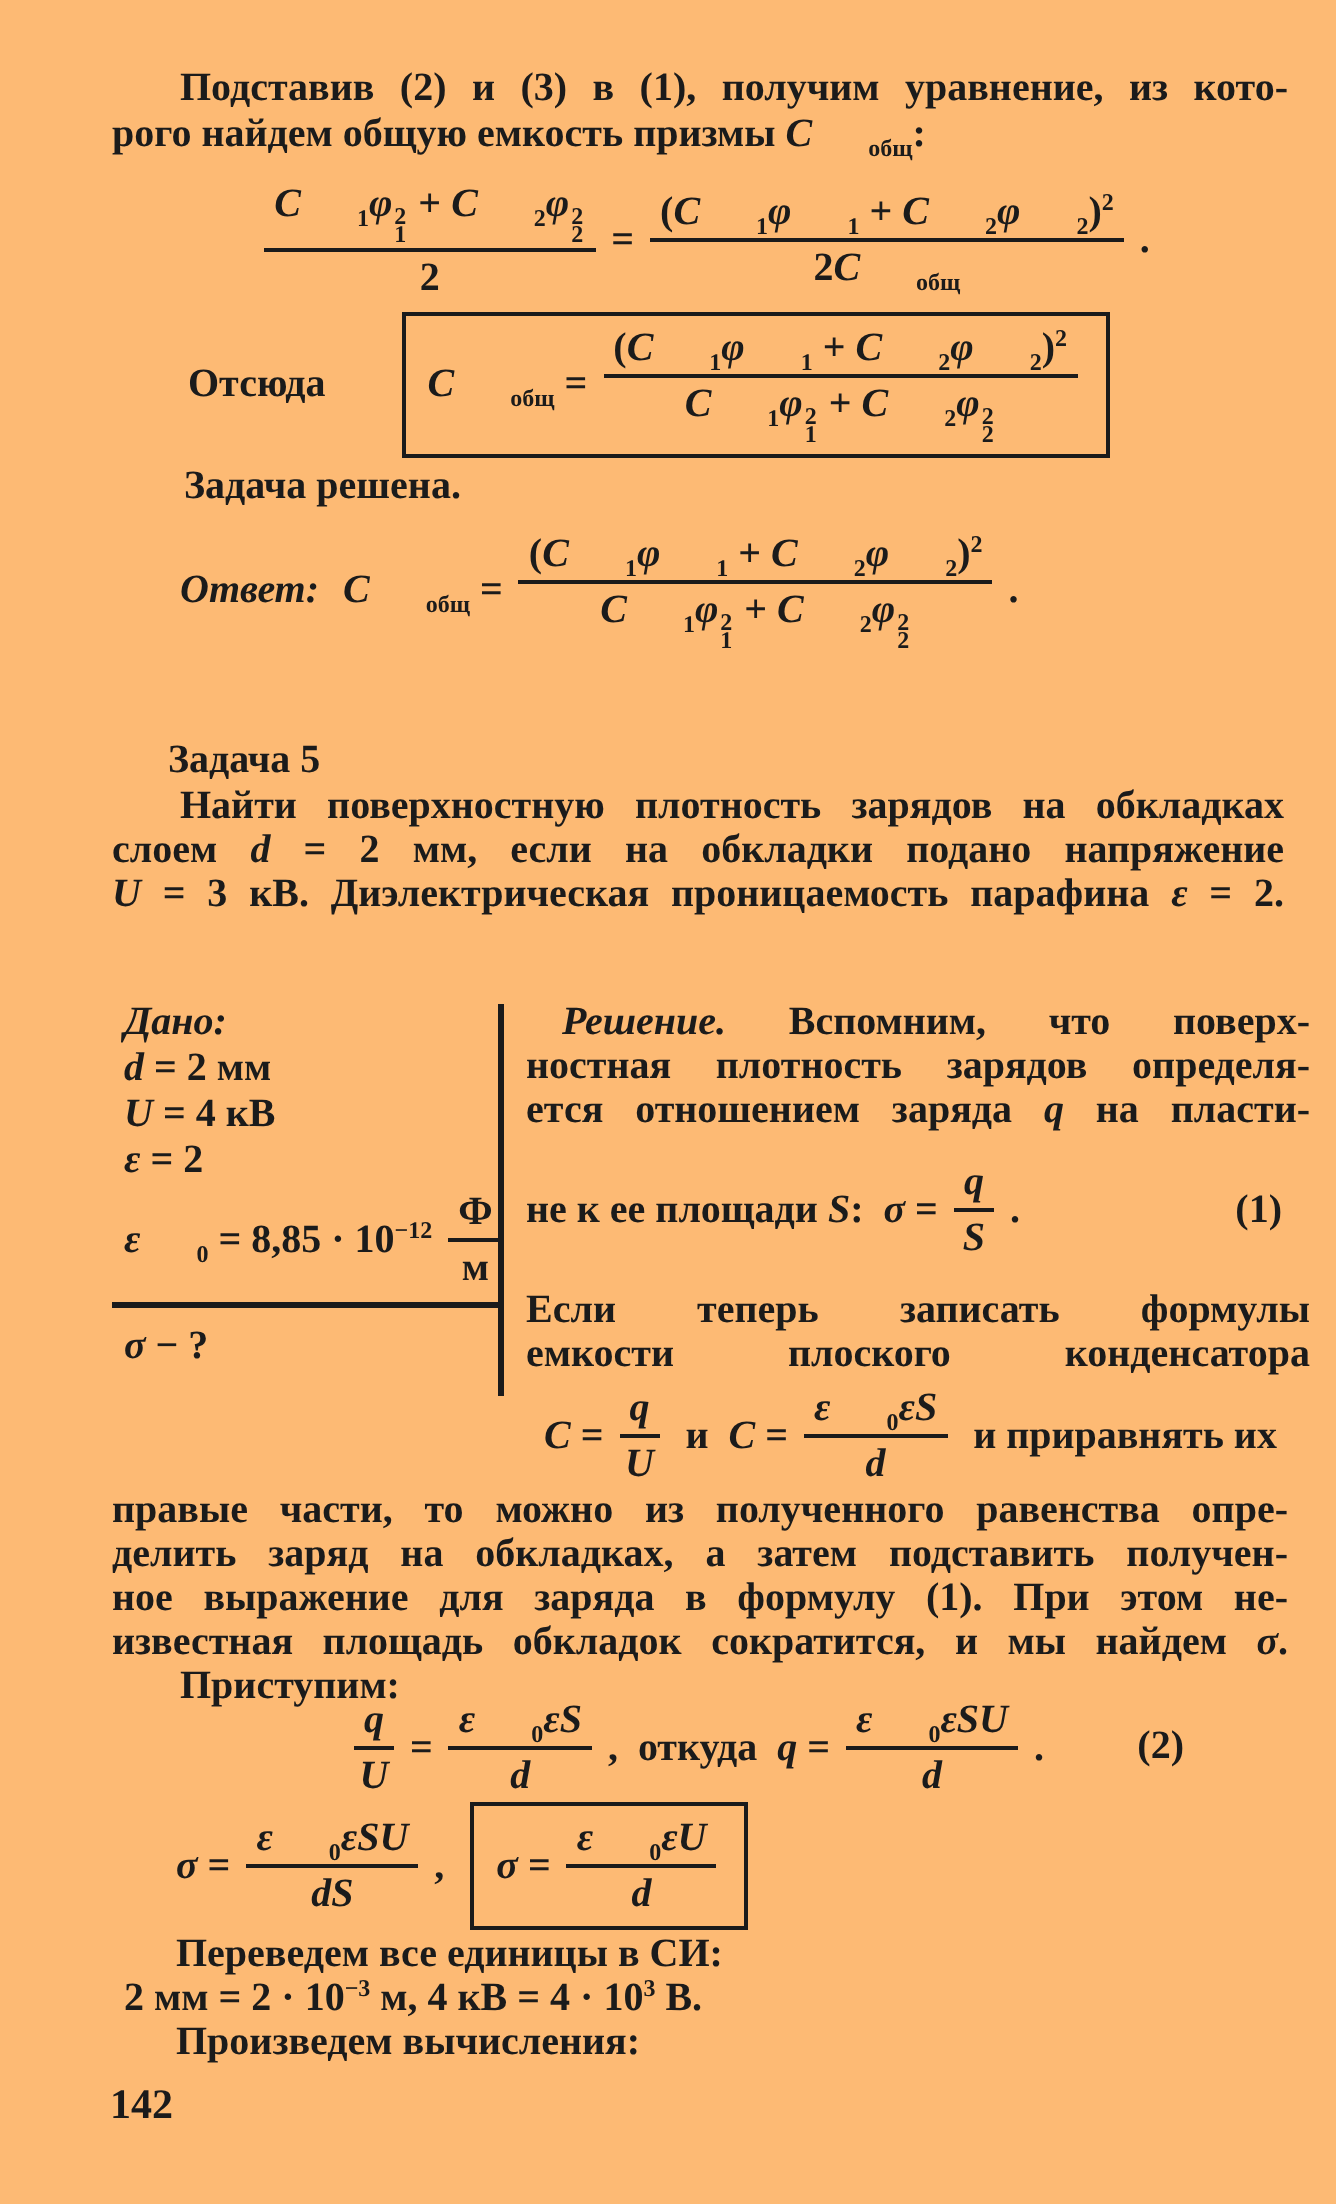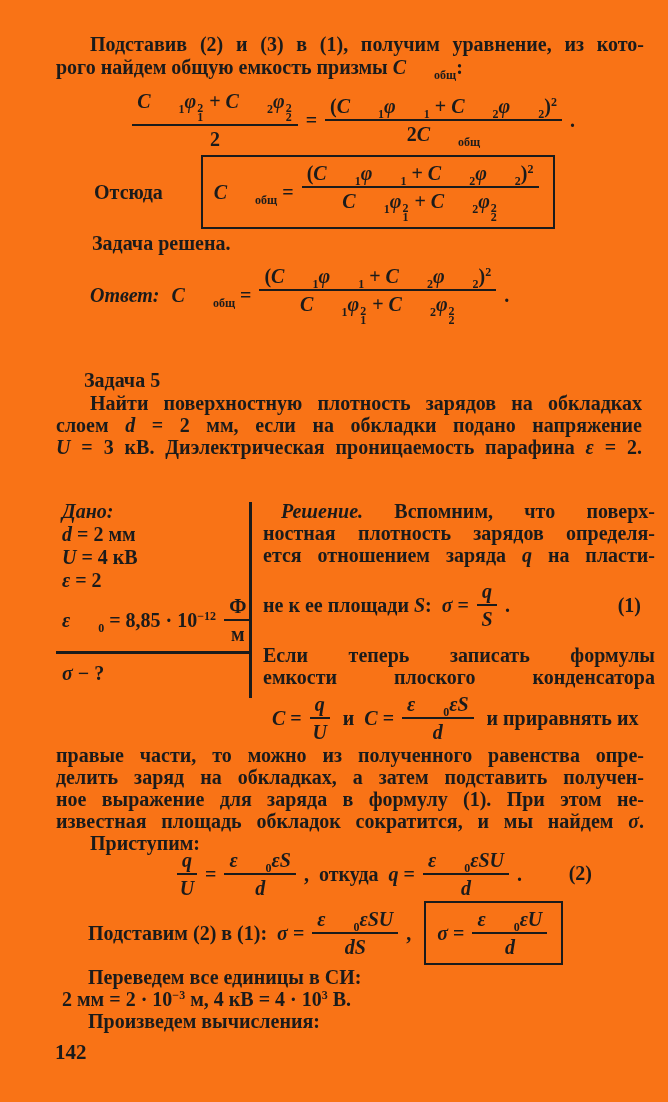--- a/index.html
+++ b/index.html
@@ -1,18 +1,18 @@
 <!DOCTYPE html>
 <html lang="ru"><head>
 <meta charset="utf-8">
 <title>Textbook page 142</title>
 <style>
   html,body{margin:0;padding:0;background:#e8e8e8;}
   #page{
-    position:relative;width:668px;height:1102px;background:#f97316;
+    position:relative;width:668px;height:1102px;background:#fdba74;
     font-family:"Liberation Serif","DejaVu Serif",serif;
     font-weight:700;color:#1b1b1b;font-size:20px;overflow:hidden;
   }
   .abs{position:absolute;}
   .it{font-style:italic;}
   .pline{line-height:22px;}
   .lh23{line-height:23px;}
   .fj{text-align:justify;text-align-last:justify;}
   .ind{text-indent:34px;}
   .tk{white-space:normal;}
@@ -204,21 +204,20 @@
           <span class="fnum"><span class="tk"><span class="it">ε</span><sub>0</sub></span><span class="tk"><span class="it">ε</span></span><span class="tk"><span class="it">S</span></span><span class="tk"><span class="it">U</span></span></span>
           <span class="fden"><span class="tk"><span class="it">d</span></span></span>
         </span>
         <span class="tk"><span> .</span></span>
       </div>
     <span class="eqnum abs" style="right:76px;top:16px;">(2)</span>
   </div>
 
   <div class="abs" style="left:88px;top:899px;height:68px;display:flex;align-items:center;">
     <span class="mrow">
-        <span class="tk"><span>Подставим (2) в (1):  </span></span>
         <span class="tk"><span class="it">σ</span></span>
         <span class="tk"><span> = </span></span>
         <span class="frac">
           <span class="fnum"><span class="tk"><span class="it">ε</span><sub>0</sub></span><span class="tk"><span class="it">ε</span></span><span class="tk"><span class="it">S</span></span><span class="tk"><span class="it">U</span></span></span>
           <span class="fden"><span class="tk"><span class="it">d</span></span><span class="tk"><span class="it">S</span></span></span>
         </span>
         <span class="tk"><span> , </span></span>
       </span>
     <span class="fbox mrow" style="margin-left:8px;">
         <span class="tk"><span class="it">σ</span></span>

